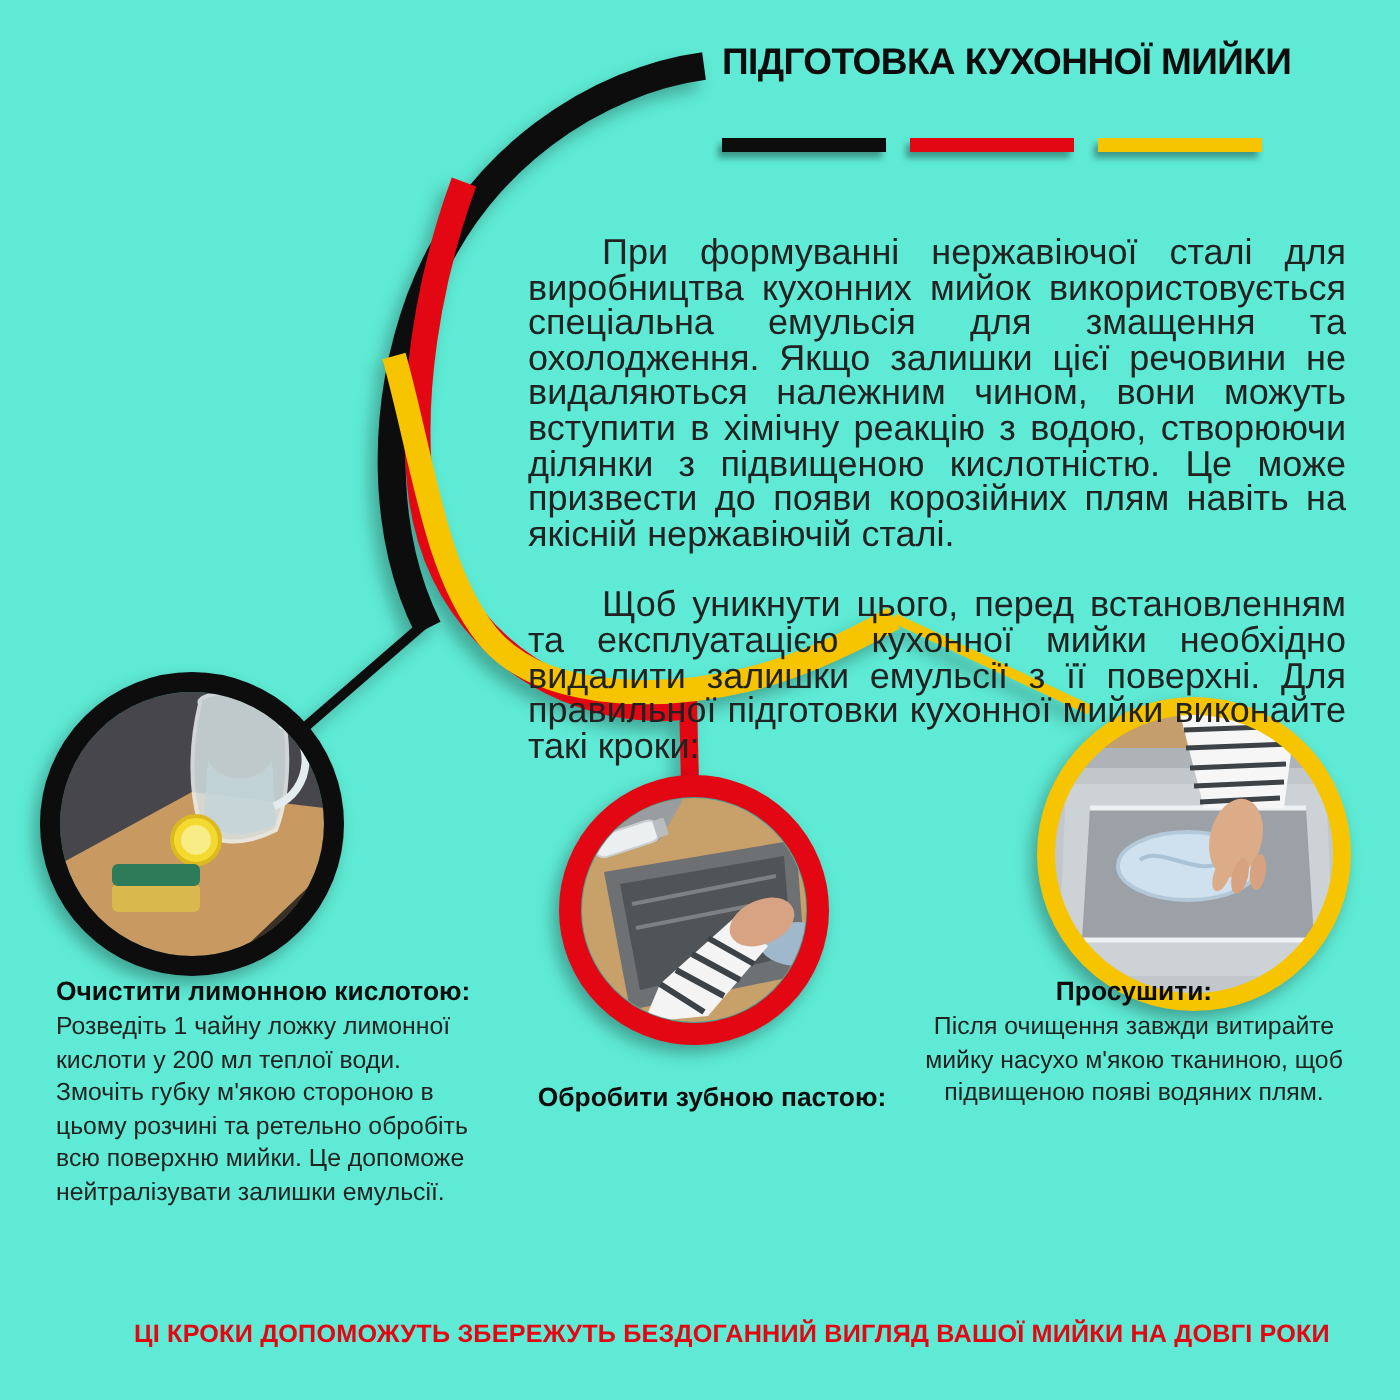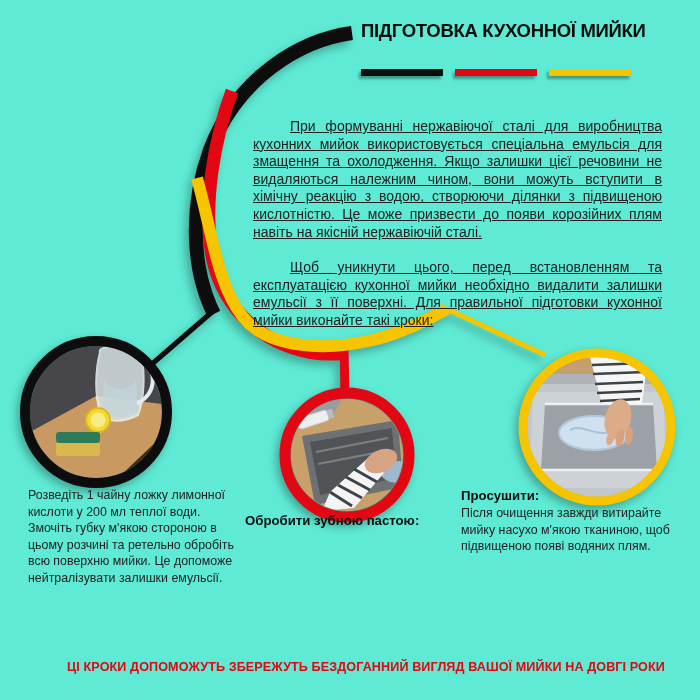--- a/index.html
+++ b/index.html
@@ -19,32 +19,31 @@
   .title-bar{position:absolute;top:69px;left:361px;width:270px;height:7px;}
   .title-bar span{
     position:absolute;top:0;height:7px;width:82px;
     box-shadow:-2px 3px 3px rgba(0,0,0,0.35);
   }
   .seg-black{left:0;background:var(--black);}
   .seg-red{left:94px;background:var(--red);}
   .seg-yellow{left:188px;background:var(--yellow);}
 
   .intro{
-    position:absolute;left:253px;top:118px;width:409px;
-    font-size:14px;line-height:17.6px;color:var(--body_text);
+    position:absolute;left:264px;top:118px;width:409px;
+    font-size:18px;line-height:17.6px;color:var(--body_text);
     text-align:justify;
-    text-decoration:underline;
   }
   .intro p{margin:0 0 18px 0;text-indent:37px;}
 
   .step-text{position:absolute;font-size:12.4px;line-height:16.6px;color:var(--body_text);}
   .step-text h3{margin:0 0 1px 0;font-size:13.2px;line-height:17px;color:var(--black);}
   .step1{left:28px;top:487px;width:208px;}
-  .step2{left:245px;top:512px;width:222px;}
-  .step3{left:461px;top:487px;width:212px;}
+  .step2{left:245px;top:540px;width:222px;text-align:center;}
+  .step3{left:461px;top:487px;width:212px;text-align:center;}
 
   .footer-line{
     position:absolute;left:0;top:660px;width:700px;text-align:center;
     font-weight:bold;font-size:12.6px;letter-spacing:0.1px;color:var(--red);
     white-space:nowrap;
     padding-left:16px;
   }
 </style>
 </head>
 <body>
@@ -137,20 +136,21 @@
     <span class="seg-red"></span>
     <span class="seg-yellow"></span>
   </div>
 
   <div class="intro">
     <p>При формуванні нержавіючої сталі для виробництва кухонних мийок використовується спеціальна емульсія для змащення та охолодження. Якщо залишки цієї речовини не видаляються належним чином, вони можуть вступити в хімічну реакцію з водою, створюючи ділянки з підвищеною кислотністю.  Це може призвести до появи корозійних плям навіть на якісній нержавіючій сталі.</p>
     <p>Щоб уникнути цього, перед встановленням та експлуатацією кухонної мийки необхідно видалити залишки емульсії з її поверхні. Для правильної підготовки кухонної мийки виконайте такі кроки:</p>
   </div>
 
   <div class="step-text step1">
+    <h3>Очистити лимонною кислотою:</h3>
     <div>Розведіть 1 чайну ложку лимонної кислоти у 200 мл теплої води. Змочіть губку м'якою стороною в цьому розчині та ретельно обробіть всю поверхню мийки. Це допоможе нейтралізувати залишки емульсії.</div>
   </div>
 
   <div class="step-text step2">
     <h3>Обробити зубною пастою:</h3>
   </div>
 
   <div class="step-text step3">
     <h3>Просушити:</h3>
     <div>Після очищення завжди витирайте мийку насухо м'якою тканиною, щоб підвищеною появі водяних плям.</div>

